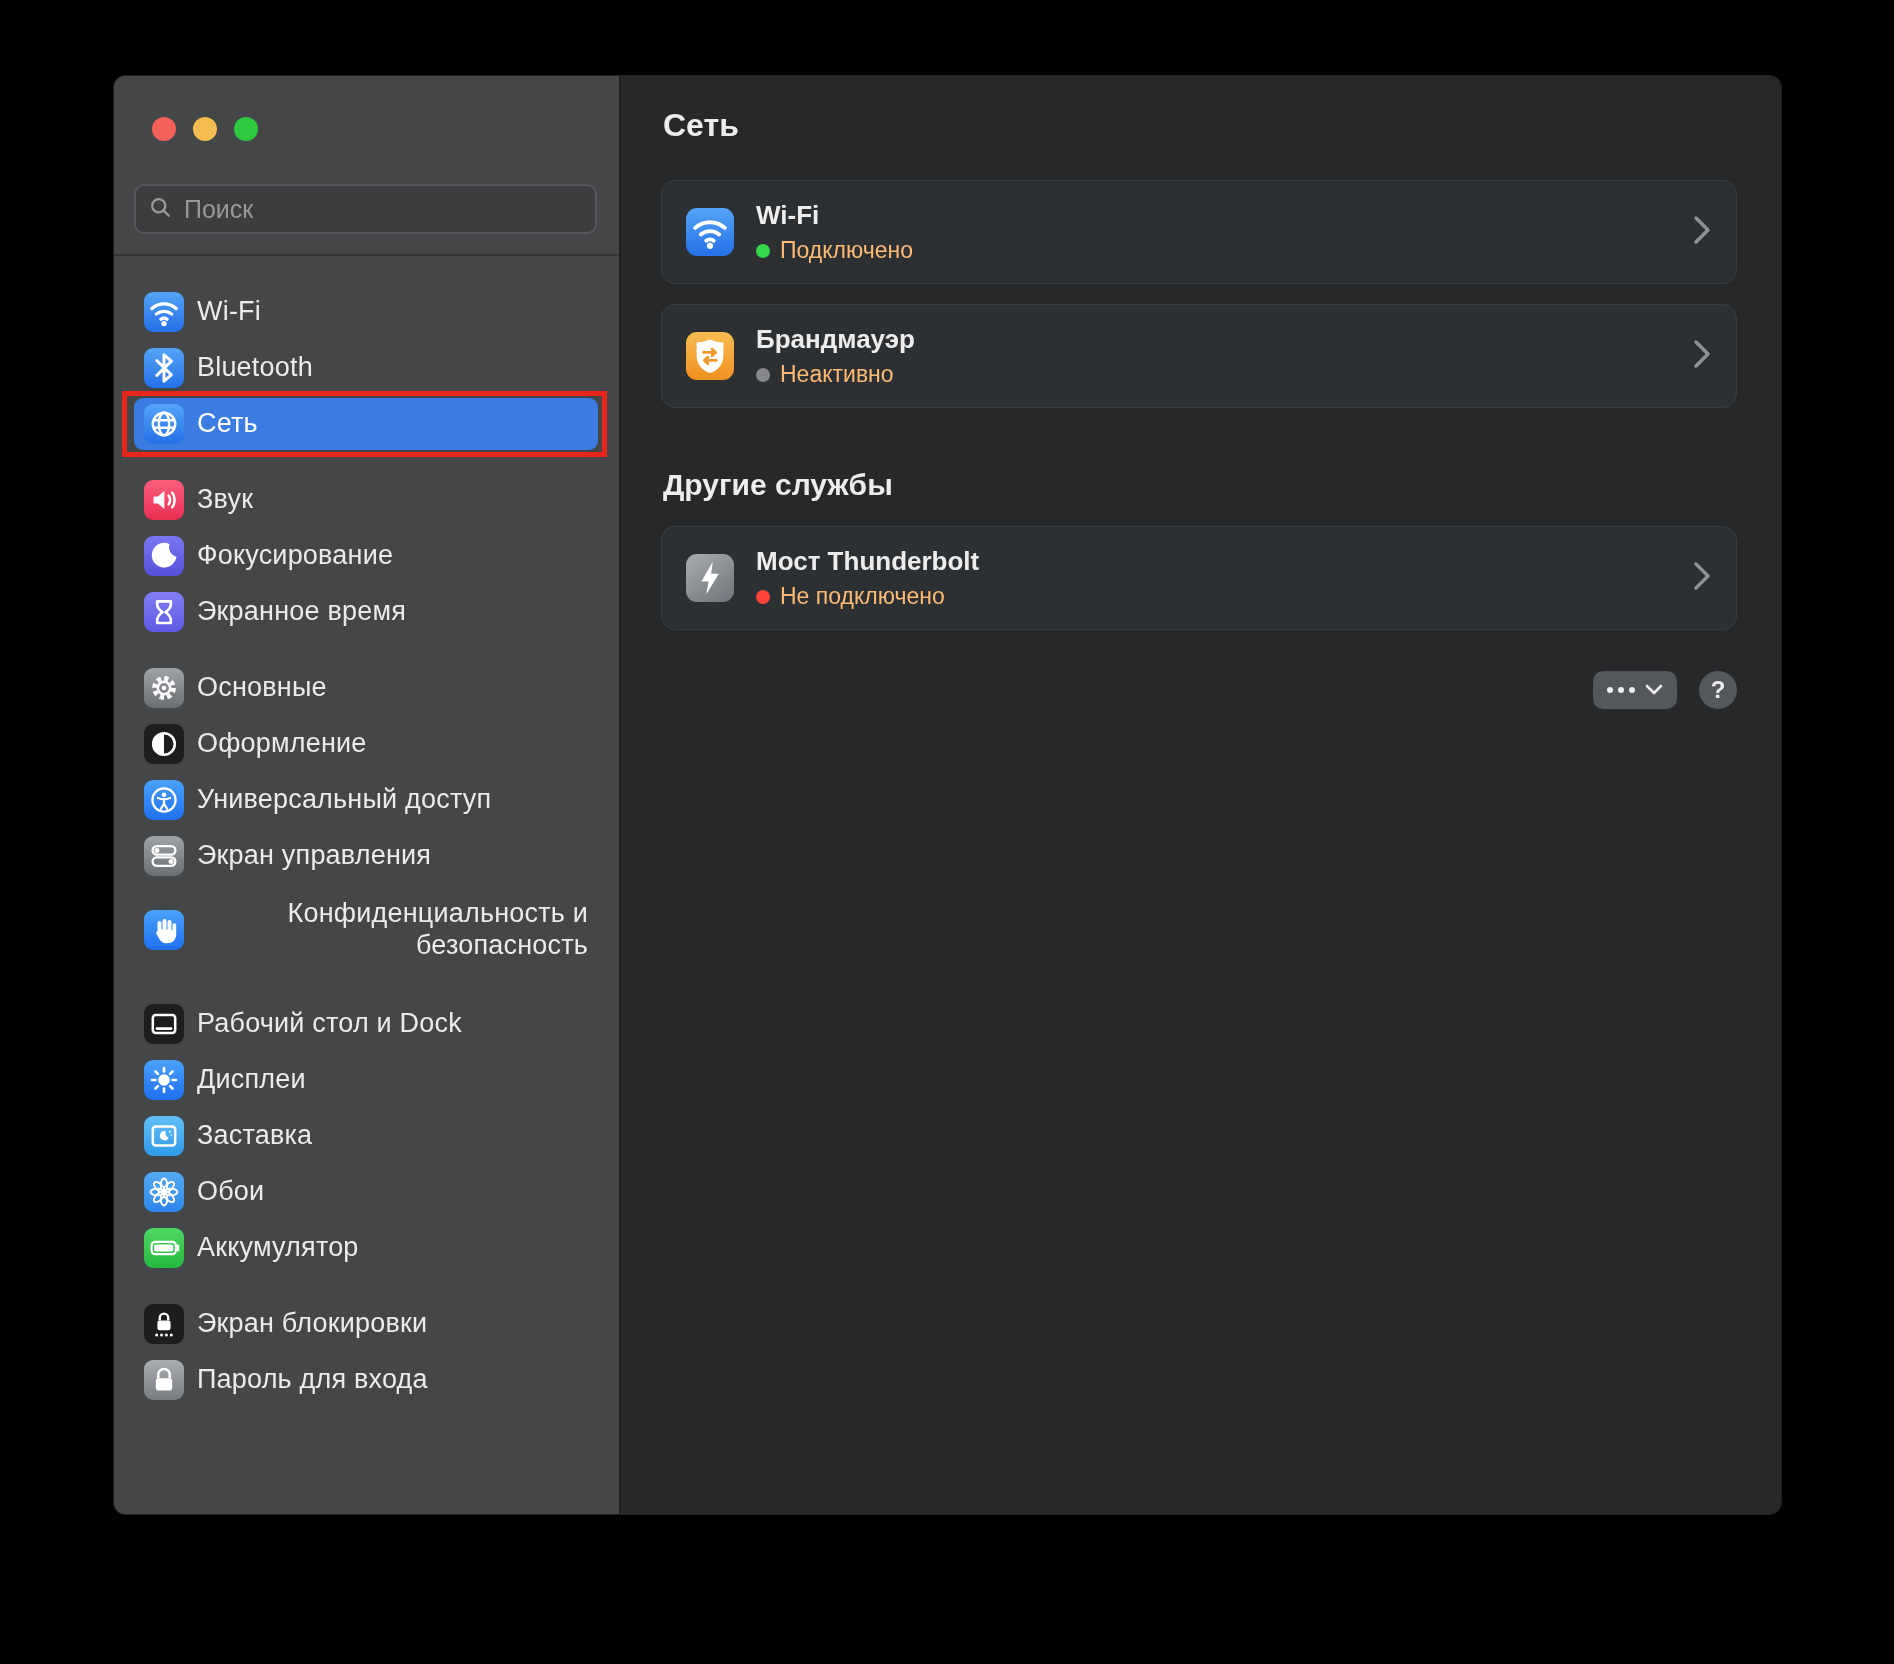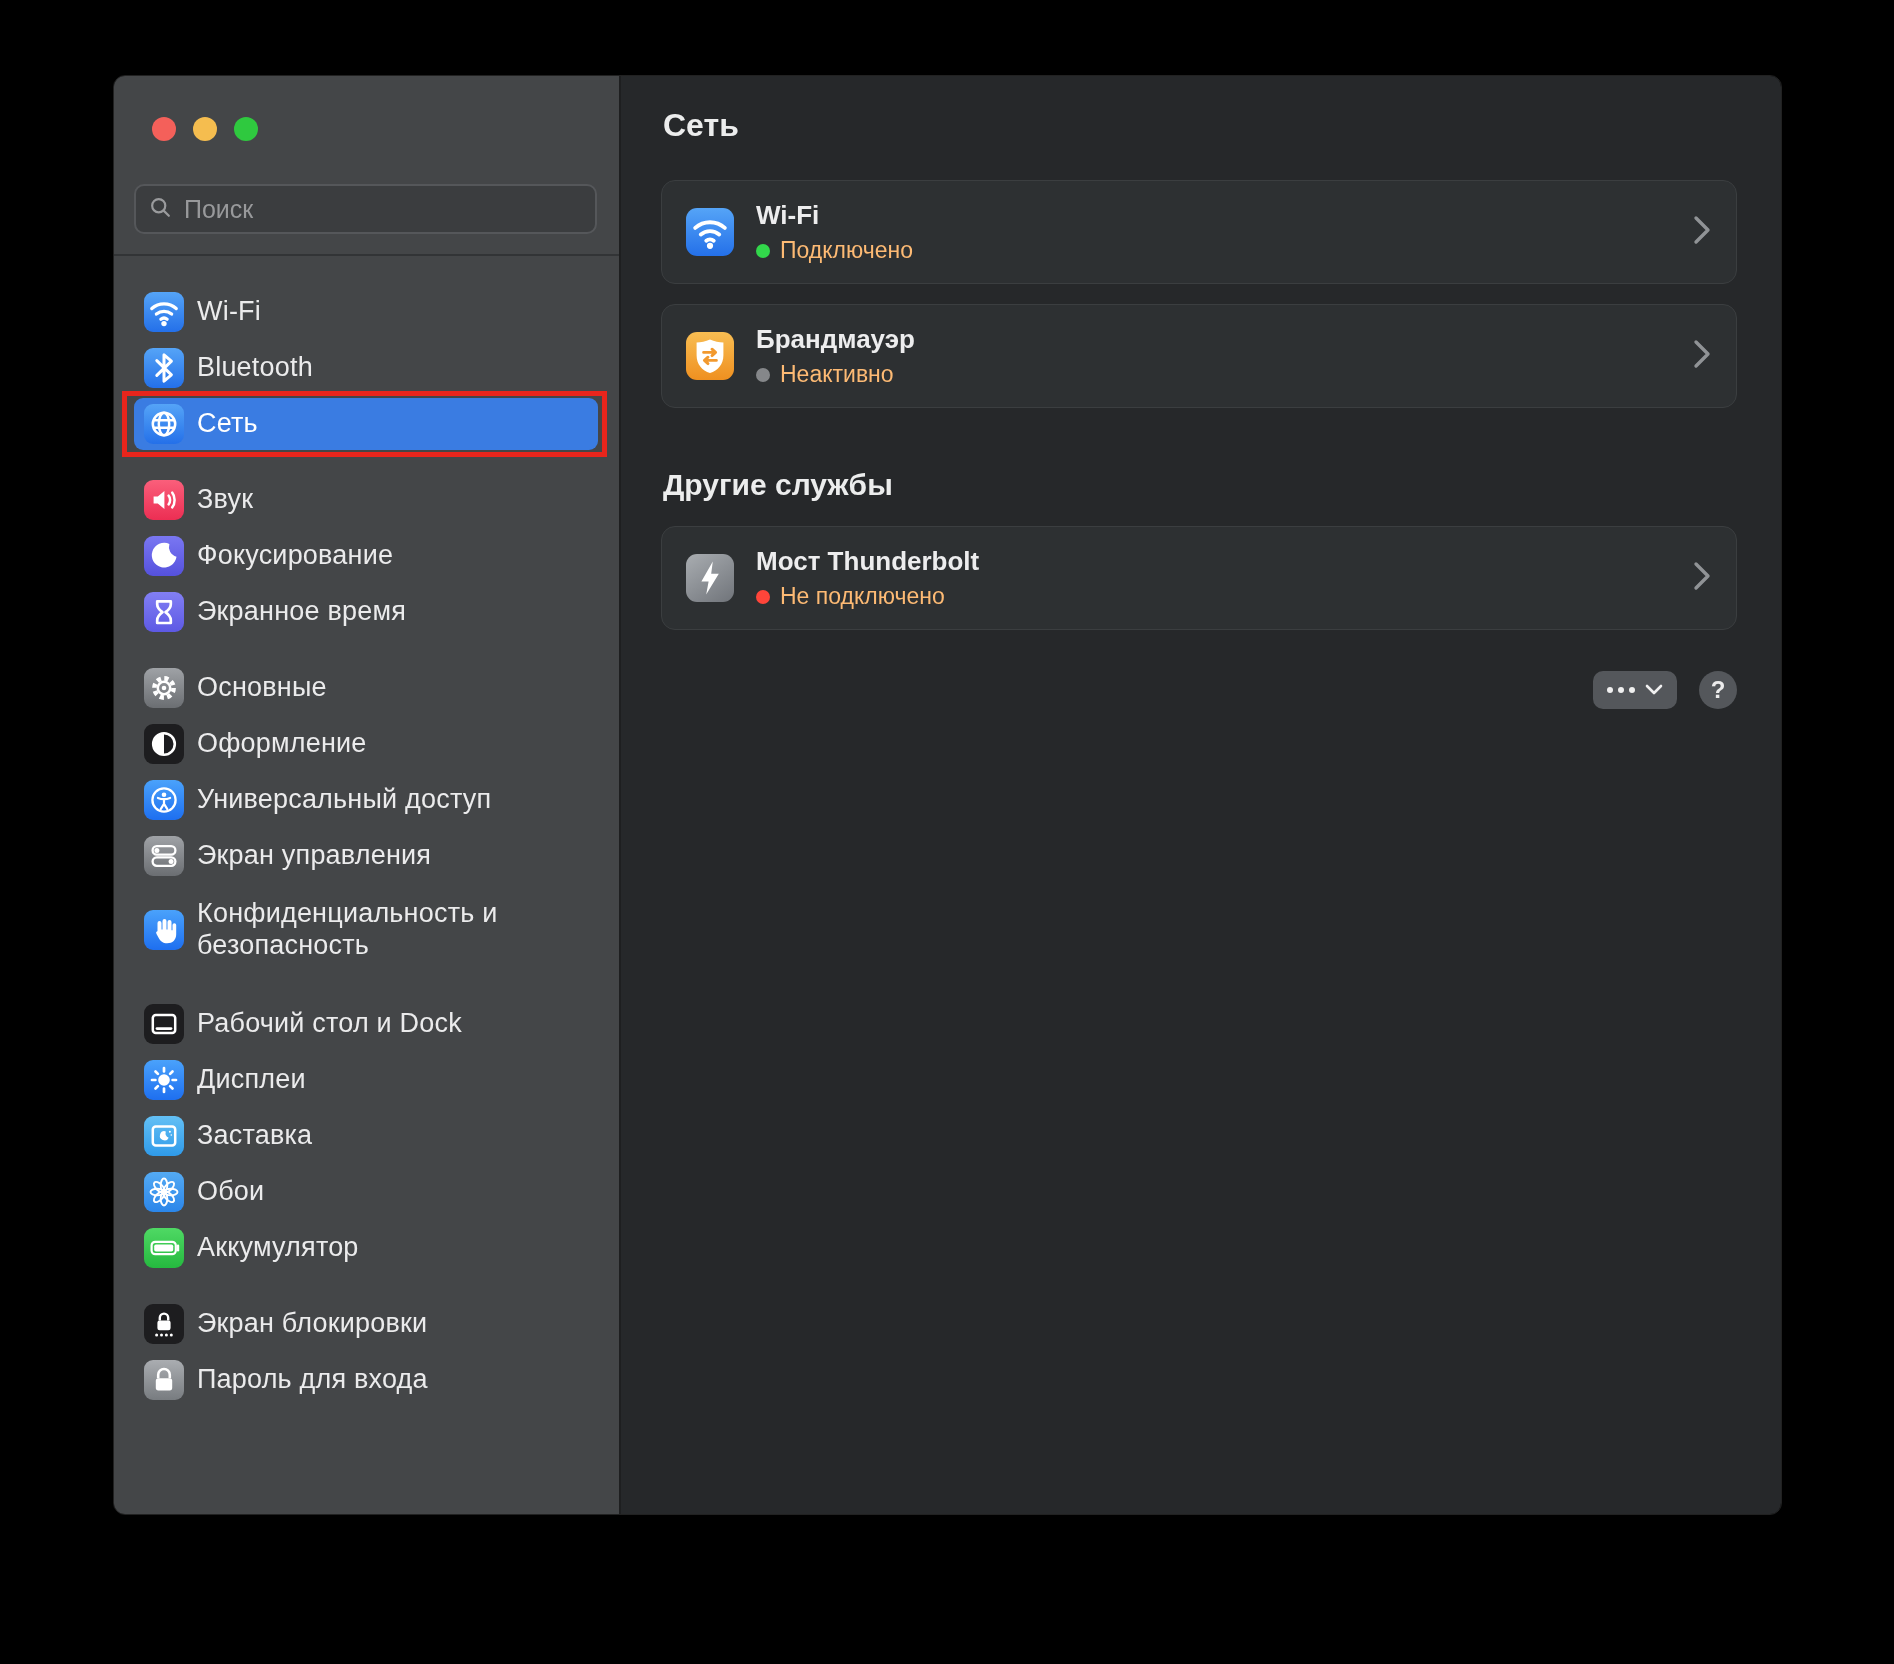--- a/index.html
+++ b/index.html
@@ -22,21 +22,21 @@
               display:flex;align-items:center;padding:3px 12px;gap:9px;}
   .searchwrap svg{flex:0 0 auto;}
   .searchwrap input{flex:1;min-width:0;background:transparent;border:none;outline:none;
               font-family:inherit;font-size:25px;color:#dddddd;}
   .searchwrap input::placeholder{color:#98999b;}
   .sb-divider{margin-top:20px;height:0;border-bottom:2px solid #323436;}
   .sb-list{flex:1;padding:30px 21px 0 20px;overflow:hidden;}
   .sb-group{margin-bottom:24px;}
   .row{height:52px;border-radius:9px;display:flex;align-items:center;gap:13px;
        padding:0 10px;margin-bottom:4px;cursor:default;}
-  .row.tall{height:88px;}
+  .row.tall{height:88px;text-align:right;}
   .row .lbl{font-size:27px;color:#ebebec;line-height:1.18;letter-spacing:.2px;}
   .row.selected{background:#3a7ce2;}
   .row.selected .lbl{color:#ffffff;}
   .row.annotated{position:relative;}
   .row.annotated::after{content:"";position:absolute;left:-12px;right:-9px;top:-7px;bottom:-7px;
        border:5px solid #e8251c;pointer-events:none;}
   .tile{width:40px;height:40px;border-radius:9px;flex:0 0 auto;display:flex;
         align-items:center;justify-content:center;}
   .tile svg{width:40px;height:40px;display:block;}
   .t-blue{background:linear-gradient(180deg,#55a4f7,#2470e9);}

